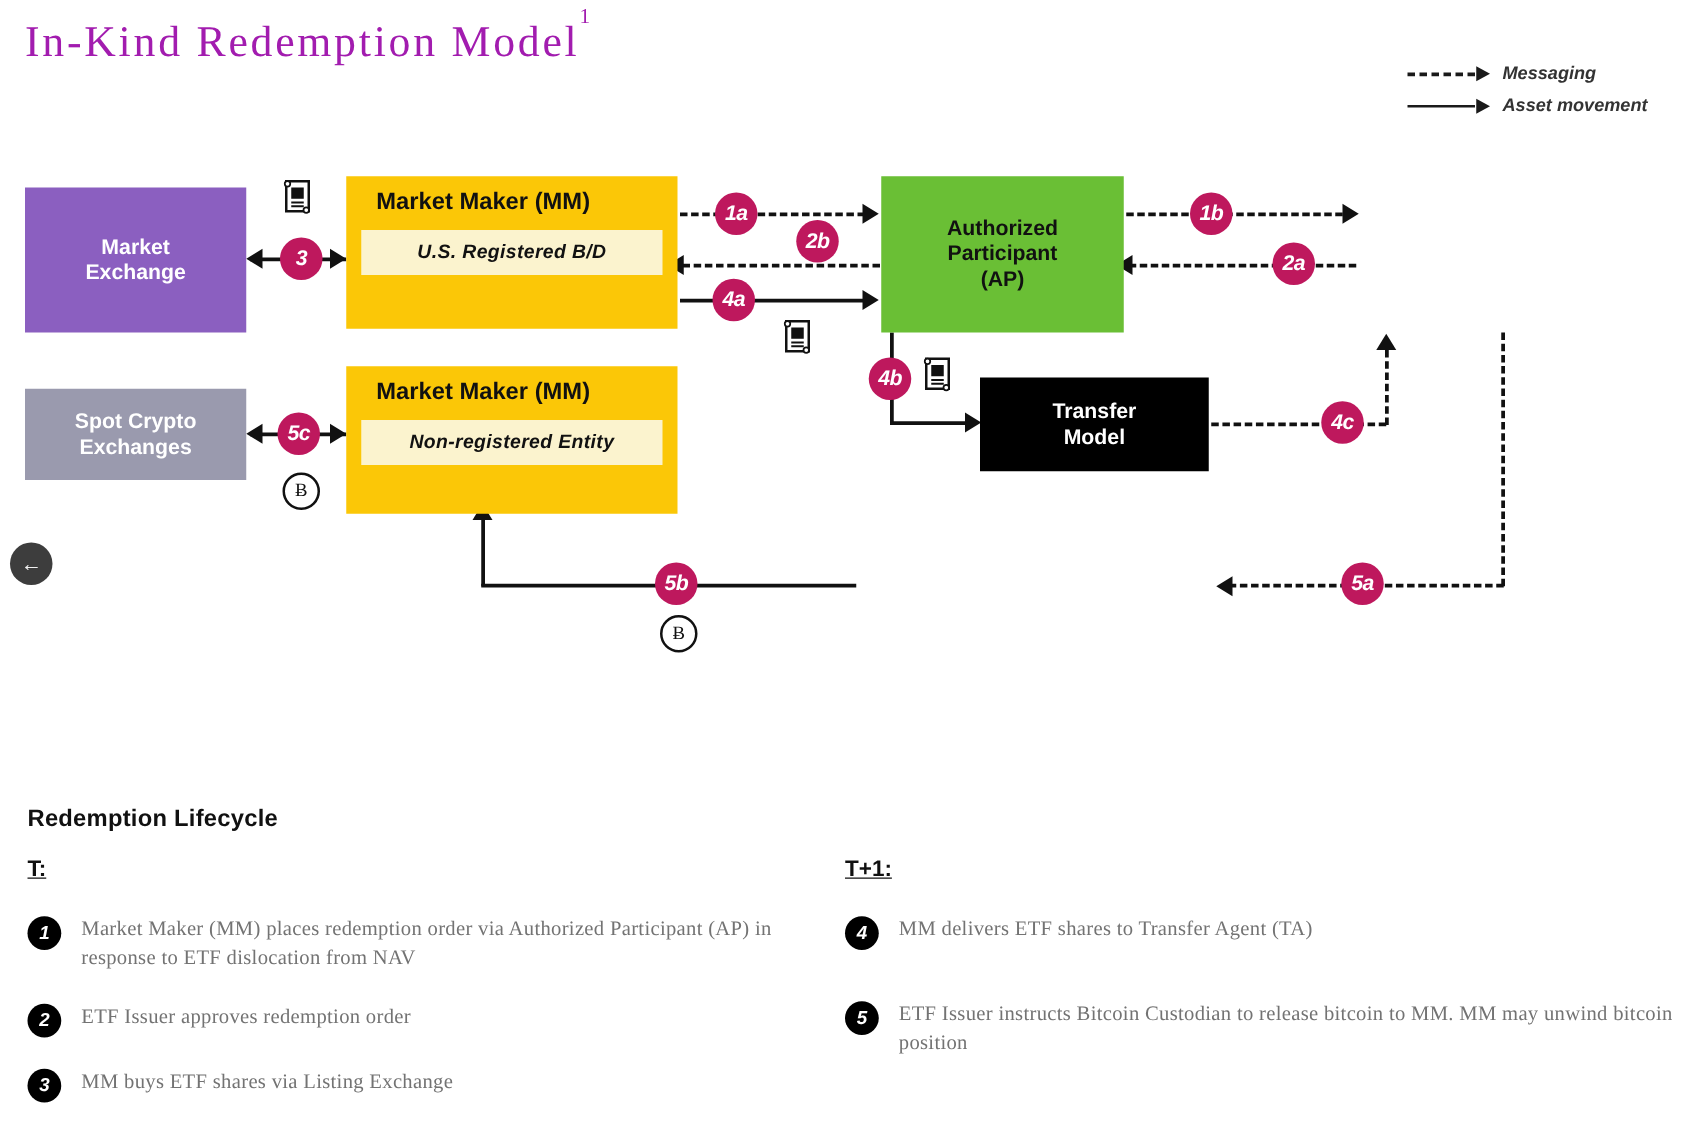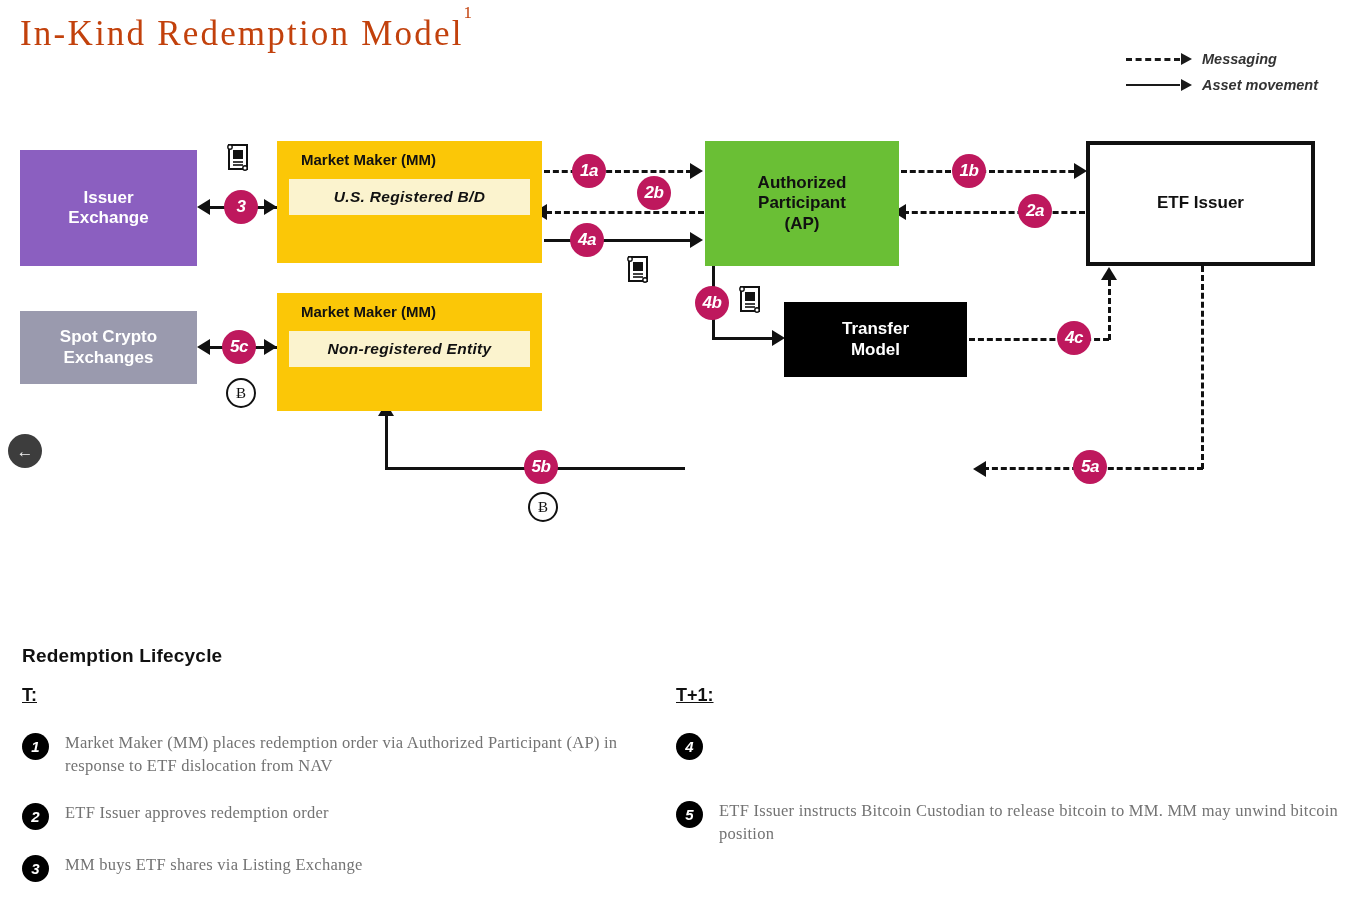--- a/index.html
+++ b/index.html
@@ -8,21 +8,21 @@
     width:1353px;height:903px;background:#ffffff;
     font-family:"Liberation Sans", sans-serif;
     position:relative;overflow:hidden;
   }
   .stage{position:absolute;left:0;top:0;width:1353px;height:903px;}
 
   
   .title{
     position:absolute;left:20px;top:14px;
     font-family:"Liberation Serif", serif;
-    font-size:35px;font-weight:400;color:#c2410c;
+    font-size:35px;font-weight:400;color:#a21caf;
     letter-spacing:2.2px;white-space:nowrap;
   }
   .title sup{font-size:17px;letter-spacing:0;top:-14px;position:relative;}
 
   
   .legend{position:absolute;left:1126px;top:46px;width:230px;}
   .legend-row{display:flex;align-items:center;height:26px;}
   .legend-line{position:relative;width:66px;height:12px;flex:0 0 66px;}
   .legend-line .seg{position:absolute;left:0;top:5px;width:54px;height:0;border-top:2.5px solid #1a1a1a;}
   .legend-line .seg.dash{border-top-style:dashed;border-top-width:3px;}
@@ -43,21 +43,21 @@
   .box .cap{font-weight:bold;font-size:17px;line-height:1.18;}
   .box.white-text .cap{color:#ffffff;}
   .box.black-text .cap{color:#111111;}
 
   #box-listing-exchange{left:20px;top:150px;width:177px;height:116px;background:#8B5FC0;}
   #box-spot-crypto{left:20px;top:311px;width:177px;height:73px;background:#9A9AAE;}
   #box-mm-bd{left:277px;top:141px;width:265px;height:122px;background:#FBC707;
              align-items:stretch;justify-content:flex-start;padding:10px 12px 12px;}
   #box-mm-nonreg{left:277px;top:293px;width:265px;height:118px;background:#FBC707;
              align-items:stretch;justify-content:flex-start;padding:10px 12px 12px;}
-  .mm-title{font-weight:bold;font-size:15px;color:#111;text-align:left;padding-left:12px;}
+  .mm-title{font-weight:bold;font-size:19px;color:#111;text-align:left;padding-left:12px;}
   .mm-sub{
     margin-top:11px;background:#FBF3CE;color:#111;
     font-style:italic;font-weight:600;font-size:15.5px;
     letter-spacing:.3px;text-align:center;padding:9px 4px;
   }
   #box-ap{left:705px;top:141px;width:194px;height:125px;background:#6ABF35;}
   #box-etf-issuer{left:1086px;top:141px;width:229px;height:125px;background:#ffffff;border:4px solid #111;}
   #box-transfer-agent{left:784px;top:302px;width:183px;height:75px;background:#000;}
   #box-bitcoin-custodian{left:684px;top:419px;width:296px;height:100px;background:#11A9DD;}
 
@@ -178,21 +178,21 @@
   <div class="ln h" style="left:385px;top:467px;width:300px;"></div>
   <div class="ln v" style="left:385px;top:415px;height:54px;"></div>
   <div class="arw u" style="left:378px;top:403px;"></div>
 
   <div class="ln h" style="left:200px;top:346px;width:77px;"></div>
   <div class="arw l" style="left:197px;top:339px;"></div>
   <div class="arw r" style="left:264px;top:339px;"></div>
 
   <div class="box white-text" id="box-listing-exchange">
     <div class="cap">
-      <span>Issuer</span><br>
+      <span>Market</span><br>
       <span>Exchange</span>
     </div>
   </div>
 
   <div class="box white-text" id="box-spot-crypto">
     <div class="cap">
       <span>Spot Crypto</span><br>
       <span>Exchanges</span>
     </div>
   </div>
@@ -208,23 +208,20 @@
   </div>
 
   <div class="box black-text" id="box-ap">
     <div class="cap">
       <span>Authorized</span><br>
       <span>Participant</span><br>
       <span>(AP)</span>
     </div>
   </div>
 
-  <div class="box black-text" id="box-etf-issuer">
-    <div class="cap">ETF Issuer</div>
-  </div>
 
   <div class="box white-text" id="box-transfer-agent">
     <div class="cap">
       <span>Transfer</span><br>
       <span>Model</span>
     </div>
   </div>
 
 
   <div class="scroll" style="left:224px;top:142px;">
@@ -300,20 +297,21 @@
           <div class="lc-num">3</div>
           <div class="lc-text">MM buys ETF shares via Listing Exchange</div>
         </div>
       </div>
 
       <div class="lc-col" id="lc-col-t1">
         <div class="lc-daylabel">T+1:</div>
 
         <div class="lc-item" style="margin-bottom:40px;">
           <div class="lc-num">4</div>
+          <div class="lc-text">MM delivers ETF shares to Transfer Agent (TA)</div>
         </div>
 
         <div class="lc-item">
           <div class="lc-num">5</div>
           <div class="lc-text">ETF Issuer instructs Bitcoin Custodian to release bitcoin to MM. MM may unwind bitcoin position</div>
         </div>
       </div>
     </div>
   </div>
 

